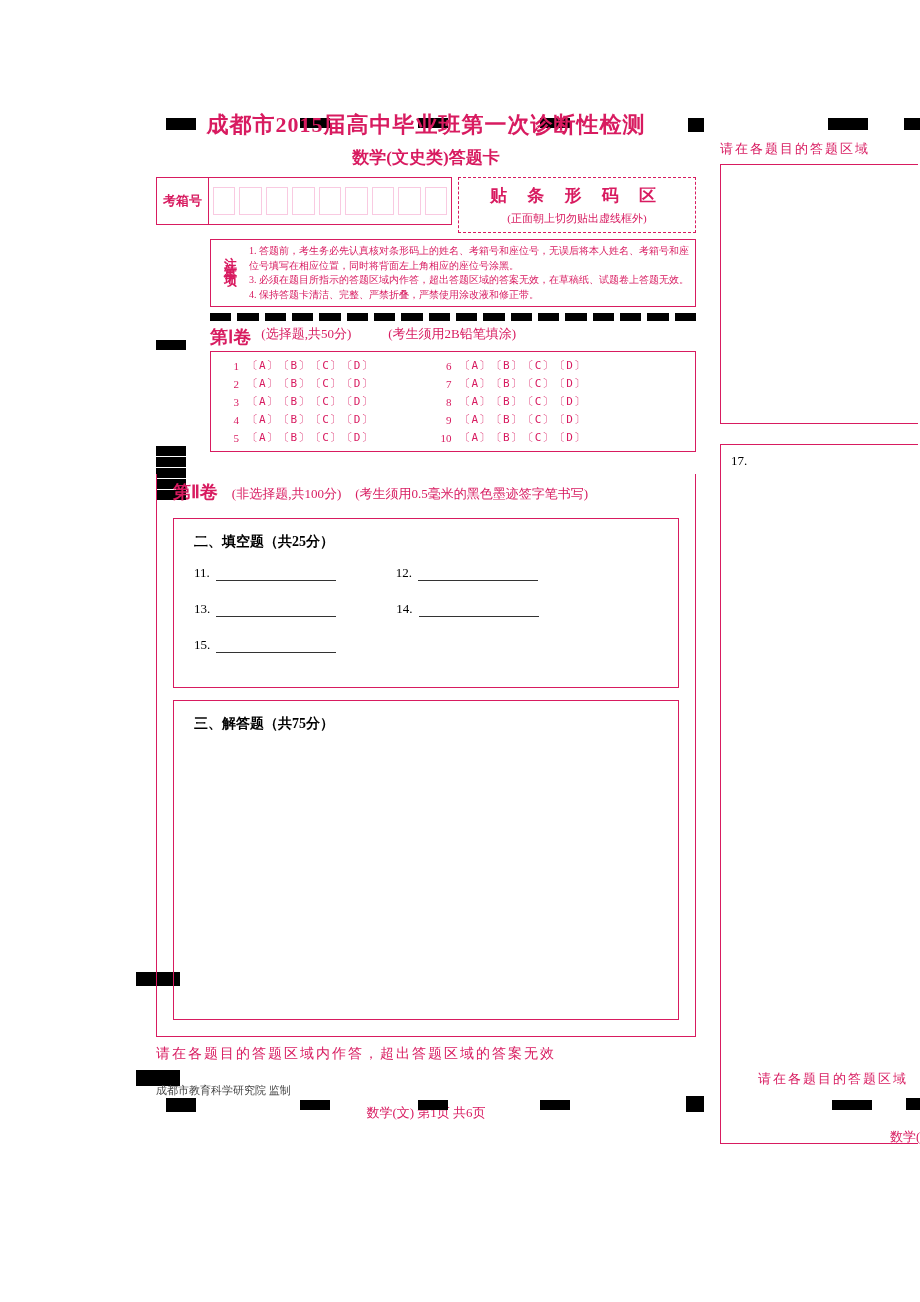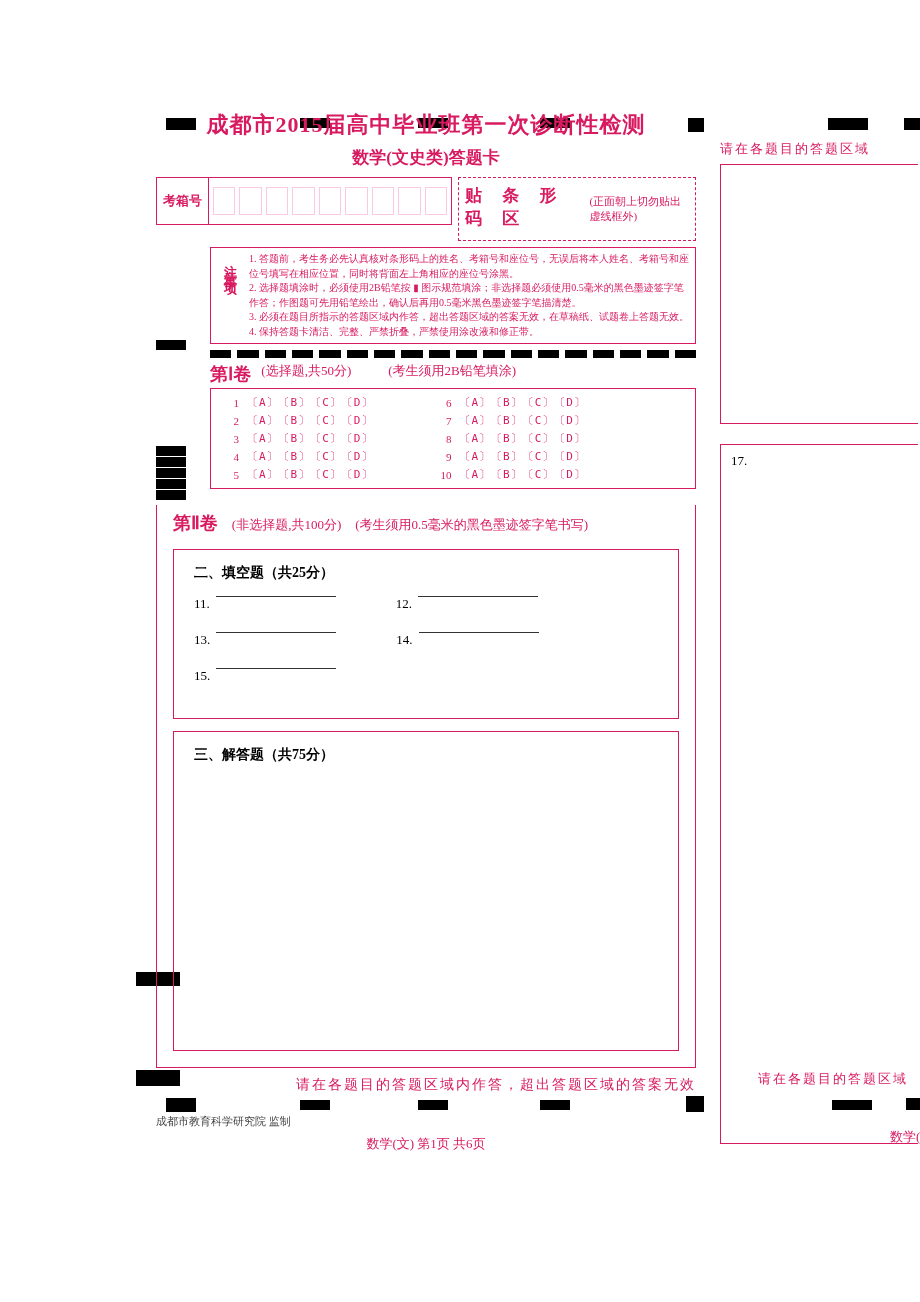--- a/index.html
+++ b/index.html
@@ -81,20 +81,21 @@
     }
     .kx-cell {
       flex: 1;
       height: 28px;
       border: 1px solid #e6a; opacity:.35;
     }
     .barcode-zone {
       border: 1px dashed #d81b60;
       width: 238px;
       display: flex;
+      flex-direction: column;
       align-items: center;
       justify-content: flex-start;
       padding: 6px;
     }
     .barcode-title {
       color: #d81b60;
       font-size: 17px;
       letter-spacing: 8px;
       font-weight: bold;
       margin-bottom: 4px;
@@ -174,53 +175,53 @@
       align-items: center;
       gap: 8px;
     }
     .mc-num { width: 18px; text-align: right; }
     .mc-opts { letter-spacing: 1px; font-family: monospace; }
     .section2-wrap {
       border-left: 1px solid #d81b60;
       border-right: 1px solid #d81b60;
       border-bottom: 1px solid #d81b60;
       padding: 0 16px 16px;
-      margin-top: 16px;
+      margin-top: 22px;
     }
     .section2-hdr {
       color: #d81b60;
       font-size: 13px;
       display: flex;
       gap: 14px;
       align-items: baseline;
       padding: 6px 0 4px;
     }
     .section2-hdr .big { font-size: 18px; font-weight: bold; }
     .inner-box {
       border: 1px solid #d81b60;
       padding: 14px 20px;
       margin-top: 10px;
       min-height: 120px;
     }
     .inner-title { font-size: 14px; font-weight: bold; margin-bottom: 14px; }
     .fill-row { display: flex; gap: 60px; margin-bottom: 20px; font-size: 13px; }
-    .fill-item { display: flex; align-items: flex-start; gap: 6px; }
+    .fill-item { display: flex; align-items: flex-end; gap: 6px; }
     .fill-line { border-bottom: 1px solid #333; width: 120px; display: inline-block; }
     .answer-box {
       border: 1px solid #d81b60;
       padding: 14px 20px;
       margin-top: 12px;
       height: 320px;
     }
     .answer-title { font-size: 14px; font-weight: bold; }
     .qnum { font-size: 13px; margin-top: 4px; }
     .boundary-note {
       color: #d81b60;
       font-size: 14px;
-      text-align: right;
+      text-align: left;
       margin-top: 8px;
       letter-spacing: 2px;
     }
     .footer-credit { font-size: 11px; margin: 20px 0 4px 0; color:#444; }
     .footer-page { color: #d81b60; font-size: 13px; text-align: center; margin-top: 6px; }
 
     
     .right-page {
       position: absolute;
       left: 720px;
@@ -308,21 +309,20 @@
         <div class="barcode-title">贴 条 形 码 区</div>
         <div class="barcode-note">(正面朝上切勿贴出虚线框外)</div>
       </div>
     </div>
 
     <div class="rules-row">
       <div class="notes-box">
         <div class="notes-left">注意事项</div>
         <div class="notes-list">
           <div>1. 答题前，考生务必先认真核对条形码上的姓名、考箱号和座位号，无误后将本人姓名、考箱号和座位号填写在相应位置，同时将背面左上角相应的座位号涂黑。</div>
-          <div>2. 选择题填涂时，必须使用2B铅笔按 ▮ 图示规范填涂；非选择题必须使用0.5毫米的黑色墨迹签字笔作答；作图题可先用铅笔绘出，确认后再用0.5毫米黑色墨迹签字笔描清楚。</div>
           <div>3. 必须在题目所指示的答题区域内作答，超出答题区域的答案无效，在草稿纸、试题卷上答题无效。</div>
           <div>4. 保持答题卡清洁、完整、严禁折叠，严禁使用涂改液和修正带。</div>
         </div>
       </div>
     </div>
 
     <div class="dash-line" style="margin-left:54px">
       <div class="dash"></div>
         <div class="dash"></div>
         <div class="dash"></div>

